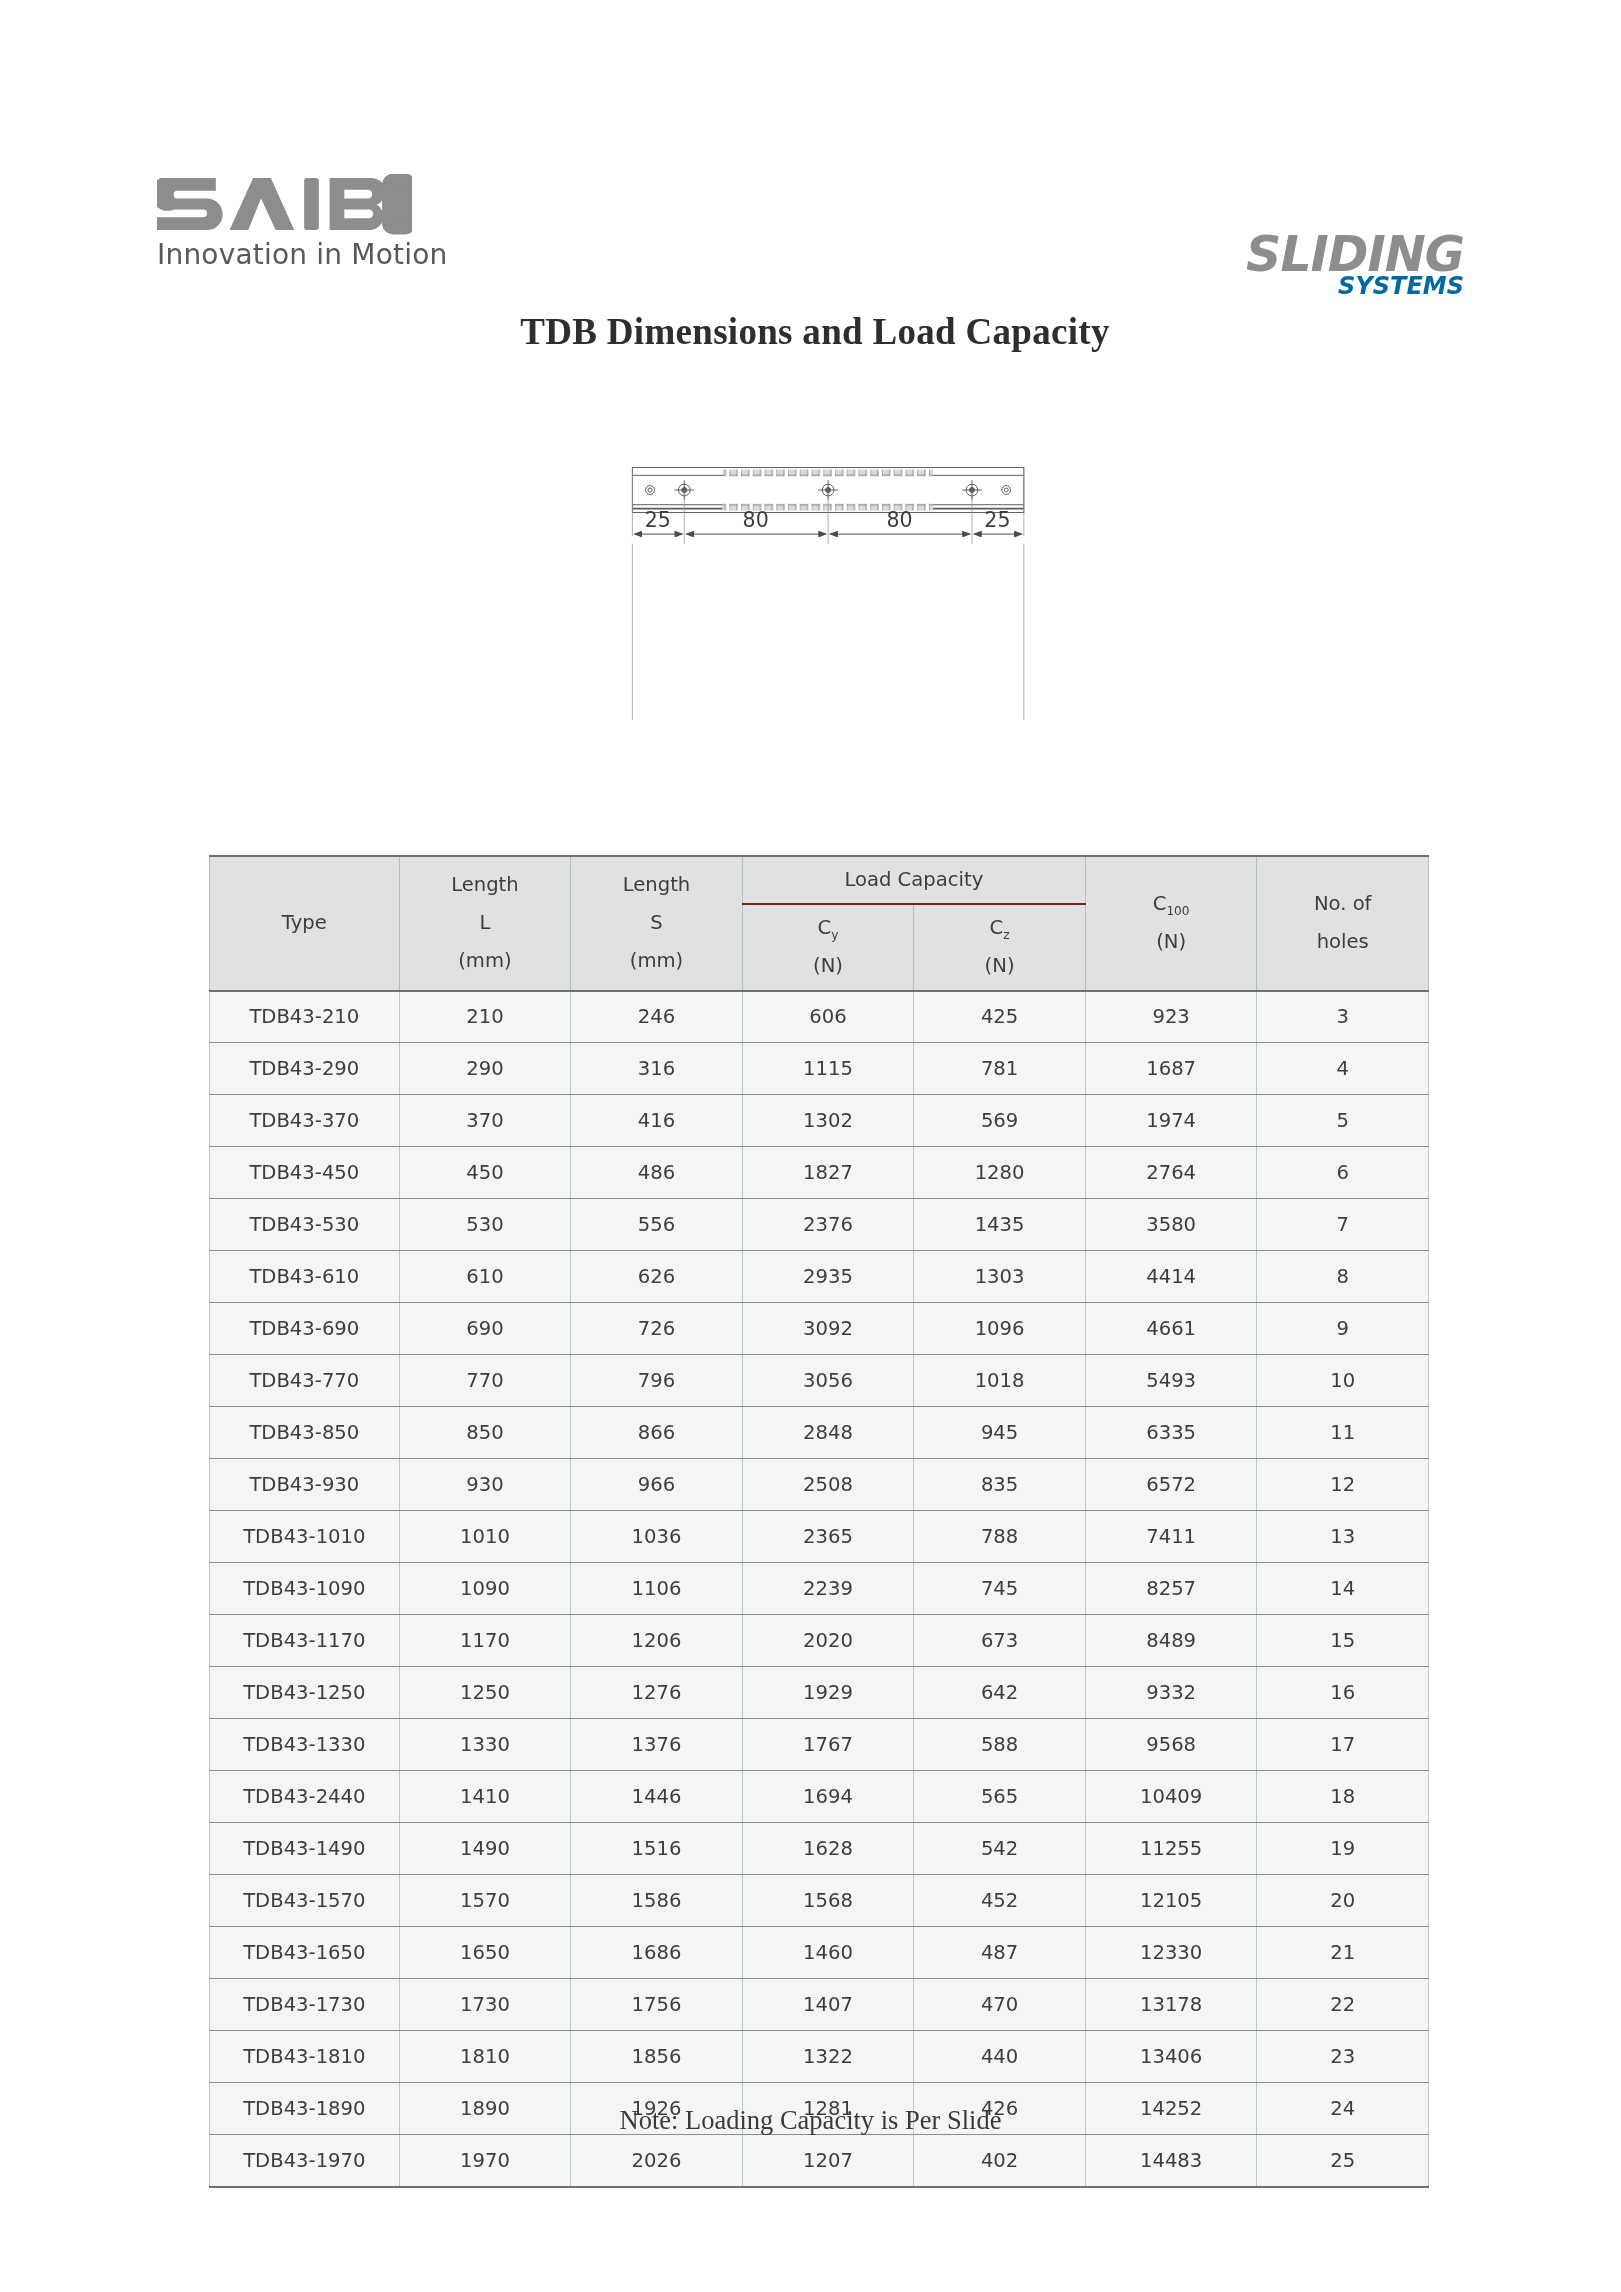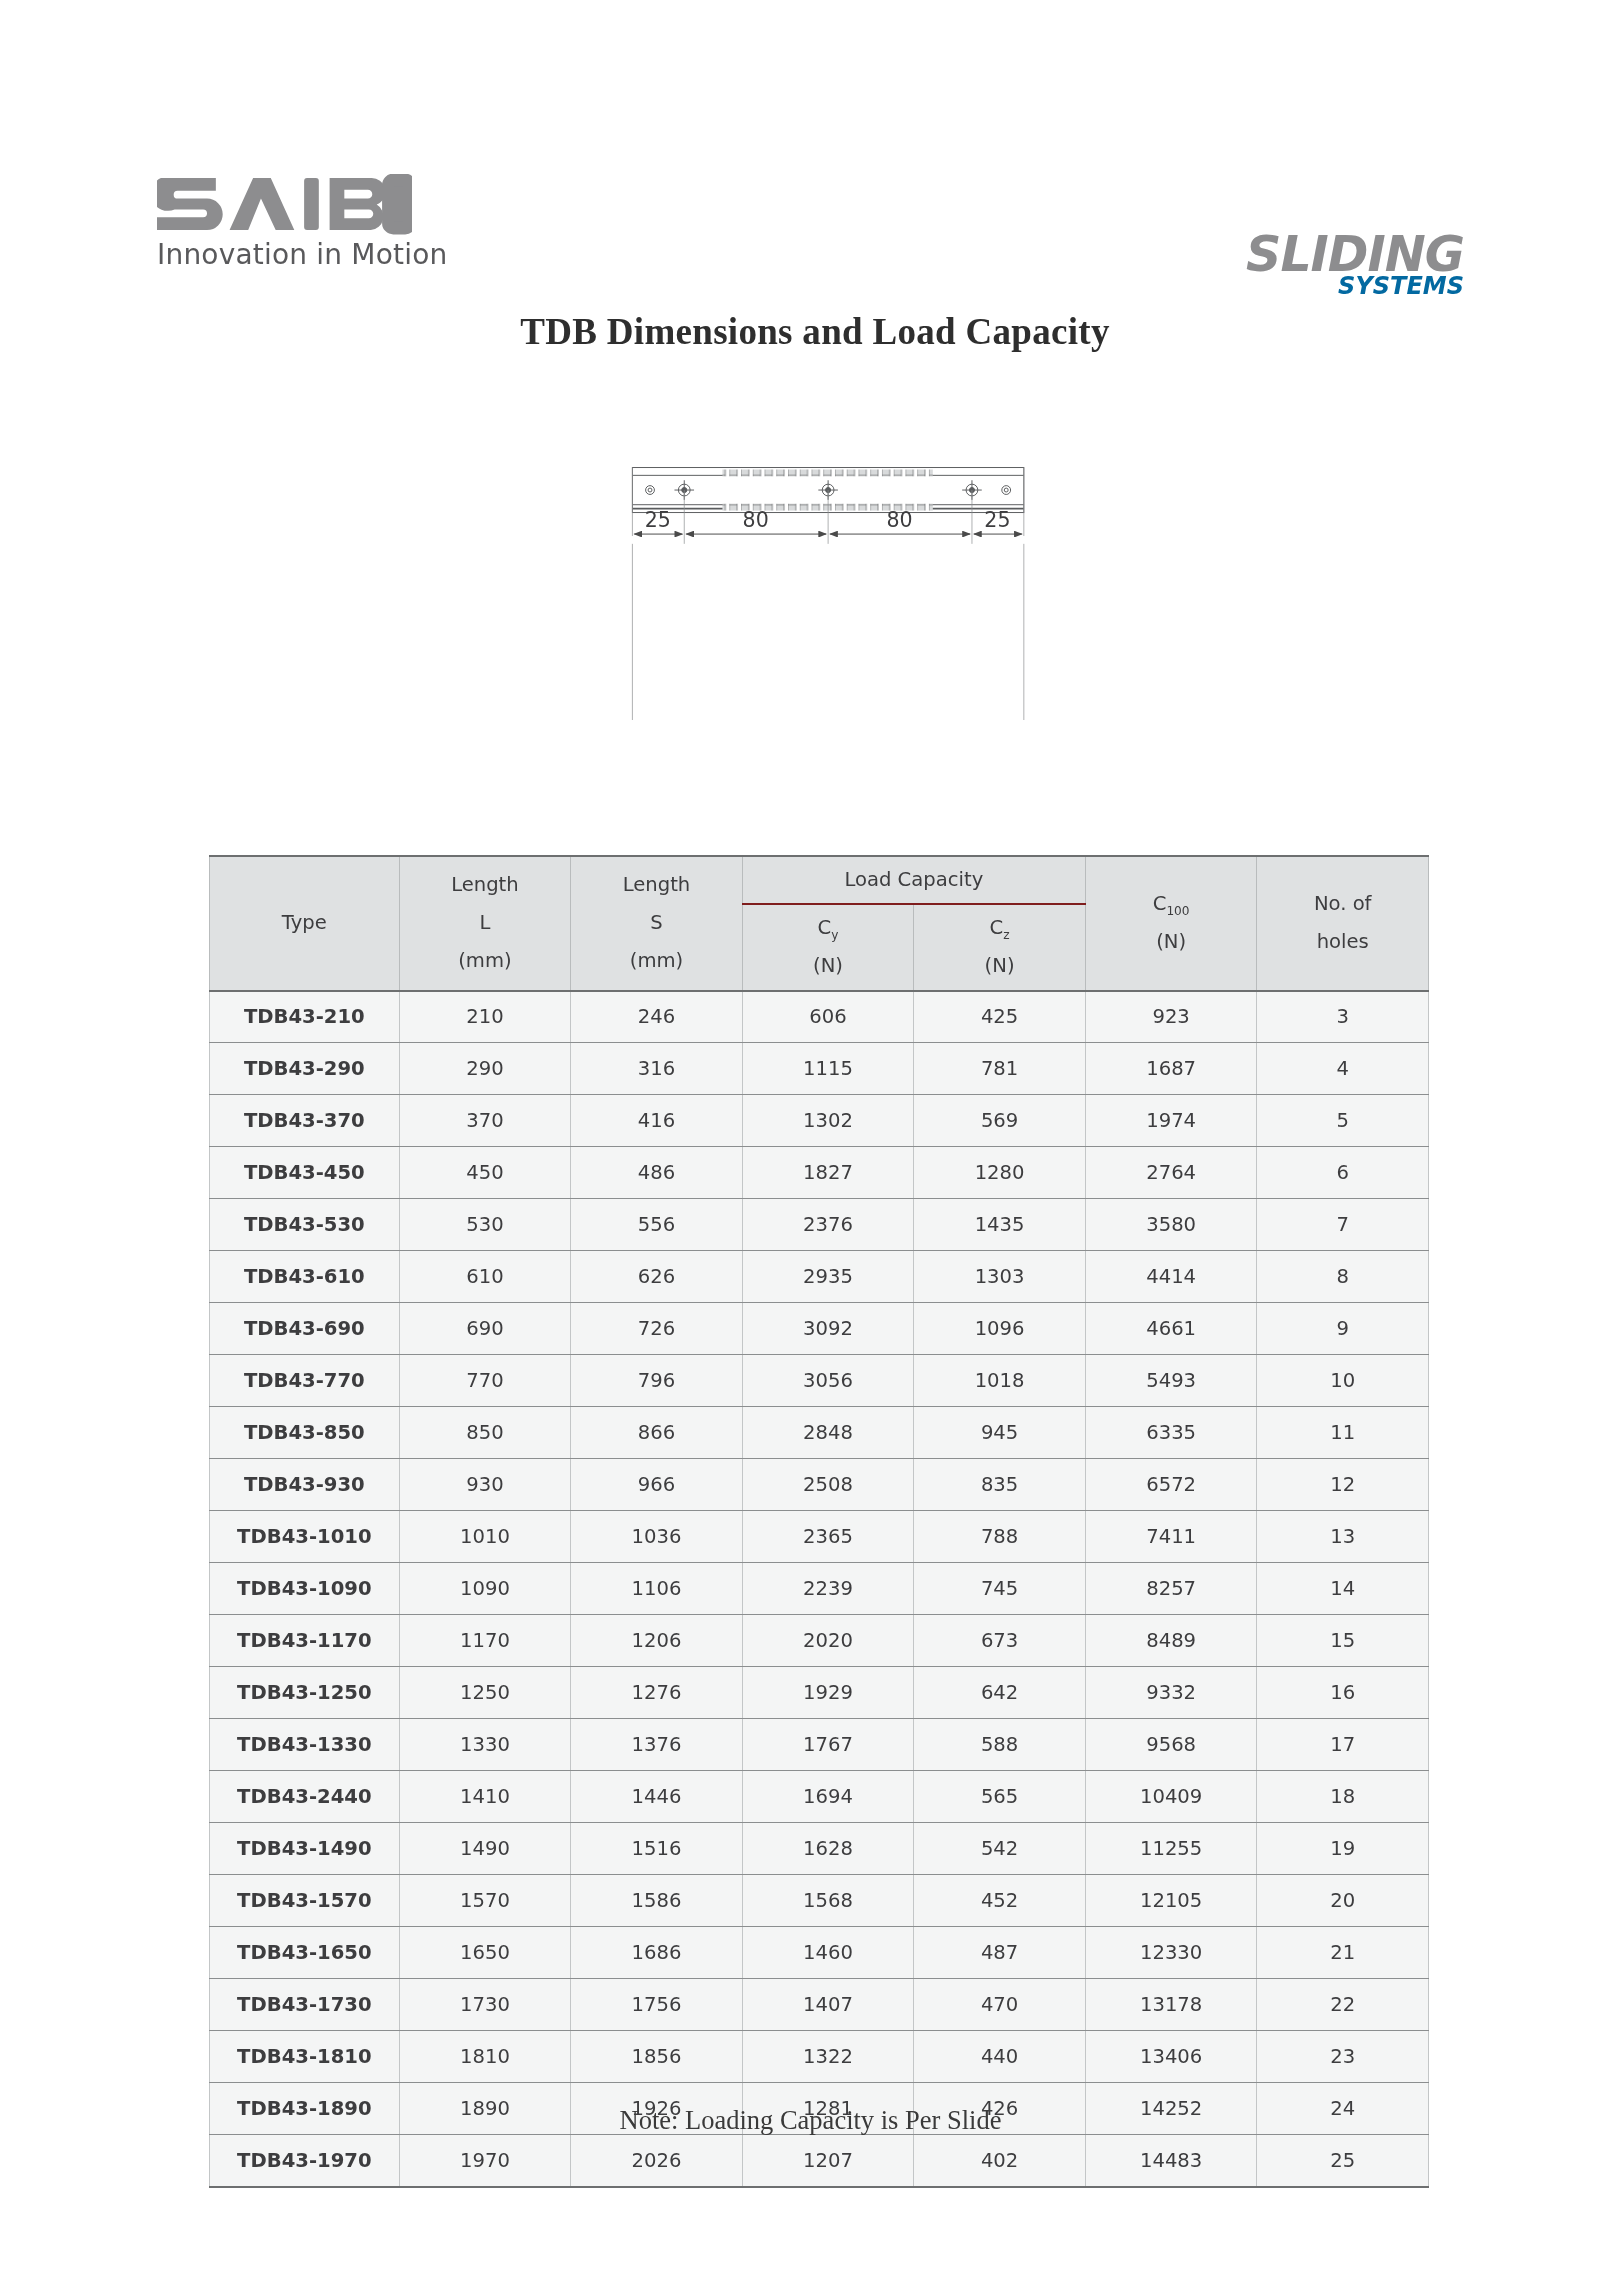--- a/index.html
+++ b/index.html
@@ -127,21 +127,21 @@
     border-top: 1px solid #8b8e8f;
     border-bottom: 1px solid #8b8e8f;
     border-left: 1px solid #c3c6c7;
     border-right: 1px solid #c3c6c7;
   }
   table.spec tbody tr:last-child td {
     border-bottom: 2.9px solid #6d6f70;
   }
   .col-type { width: 157px; }
   .col-num  { width: 142px; }
-  td.cell-type { text-align: center; font-weight: bold; }
+  td.cell-type { text-align: center; }
   sub { font-size: 0.62em; }
 
   .stack-line { display: block; }
 
   
   .note {
     position: absolute;
     top: 2105px; left: 0; right: 0;
     text-align: center;
     font-family: "Liberation Serif", serif;

